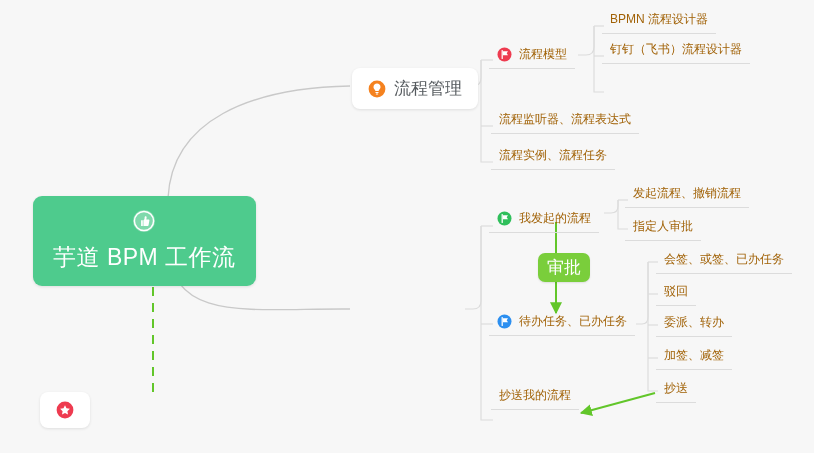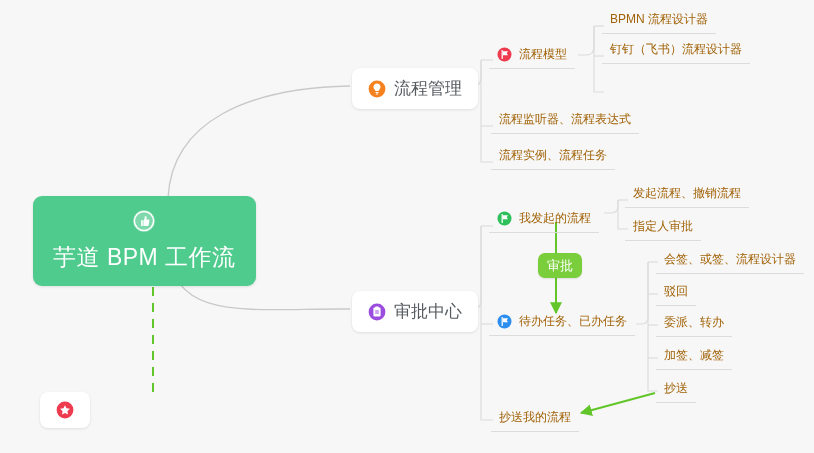--- a/index.html
+++ b/index.html
@@ -52,21 +52,21 @@
   .text-node .tn-label { color: #a16207; font-size: 12px; }
 
   
   .tag-node {
     position: absolute;
     background: #7ED321;
     background: #7ace3b;
     border-radius: 7px;
     padding: 6px 9px;
     color: #ffffff;
-    font-size: 13px;
+    font-size: 17px;
     line-height: 1;
     box-shadow: 0 1px 2px rgba(0,0,0,.10);
   }
 
   
   .ico { flex: 0 0 auto; display: inline-block; line-height: 0; }
   .ico svg { display: block; }
 </style>
 </head>
 <body>
@@ -160,32 +160,20 @@
     <span class="tn-label">钉钉（飞书）流程设计器</span>
   </div>
 
   <div class="text-node" style="left:491px; top:108px;">
     <span class="tn-label">流程监听器、流程表达式</span>
   </div>
   <div class="text-node" style="left:491px; top:144px;">
     <span class="tn-label">流程实例、流程任务</span>
   </div>
 
-  <div class="pill-node" style="left:352px; top:291px;">
-    <span class="ico">
-      <svg width="18" height="18" viewBox="0 0 18 18">
-        <circle cx="9" cy="9" r="8.4" fill="#9B4DE0"></circle>
-        <rect x="5.4" y="4.6" width="7.2" height="9" rx="1.1" fill="#fff"></rect>
-        <rect x="7.2" y="3.4" width="3.6" height="2.1" rx=".8" fill="#fff"></rect>
-        <rect x="7" y="7.4" width="4" height="1" rx=".5" fill="#9B4DE0"></rect>
-        <rect x="7" y="9.6" width="4" height="1" rx=".5" fill="#9B4DE0"></rect>
-      </svg>
-    </span>
-    <span class="pill-label">审批中心</span>
-  </div>
 
   <div class="text-node" style="left:489px; top:199px;margin-top:8px;">
     <span class="ico">
       <svg width="15" height="15" viewBox="0 0 15 15">
         <circle cx="7.5" cy="7.5" r="7" fill="#2FBF5B"></circle>
         <path d="M5.2 3.6v7.8" stroke="#fff" stroke-width="1.25" stroke-linecap="round"></path>
         <path d="M5.9 4.2h5.1l-1.3 2 1.3 2H5.9z" fill="#fff"></path>
       </svg>
     </span>
     <span class="tn-label">我发起的流程</span>
@@ -204,36 +192,36 @@
       <svg width="15" height="15" viewBox="0 0 15 15">
         <circle cx="7.5" cy="7.5" r="7" fill="#2C8FF0"></circle>
         <path d="M5.2 3.6v7.8" stroke="#fff" stroke-width="1.25" stroke-linecap="round"></path>
         <path d="M5.9 4.2h5.1l-1.3 2 1.3 2H5.9z" fill="#fff"></path>
       </svg>
     </span>
     <span class="tn-label">待办任务、已办任务</span>
   </div>
 
   <div class="text-node" style="left:656px; top:248px;">
-    <span class="tn-label">会签、或签、流程设计器</span>
+    <span class="tn-label">会签、或签、已办任务</span>
   </div>
   <div class="text-node" style="left:656px; top:280px;">
     <span class="tn-label">驳回</span>
   </div>
   <div class="text-node" style="left:656px; top:311px;">
     <span class="tn-label">委派、转办</span>
   </div>
   <div class="text-node" style="left:656px; top:344px;">
     <span class="tn-label">加签、减签</span>
   </div>
   <div class="text-node" style="left:656px; top:377px;">
     <span class="tn-label">抄送</span>
   </div>
 
-  <div class="text-node" style="left:491px; top:406px;">
+  <div class="text-node" style="left:491px; top:384px;">
     <span class="tn-label">抄送我的流程</span>
   </div>
 
   <div class="pill-node" style="left:40px; top:392px;">
     <span class="ico">
       <svg width="18" height="18" viewBox="0 0 18 18">
         <circle cx="9" cy="9" r="8.4" fill="#EE3B50"></circle>
         <path d="M9 4.2l1.5 3.1 3.4.5-2.5 2.4.6 3.4L9 12l-3 1.6.6-3.4L4.1 7.8l3.4-.5z" fill="#fff"></path>
       </svg>
     </span>

